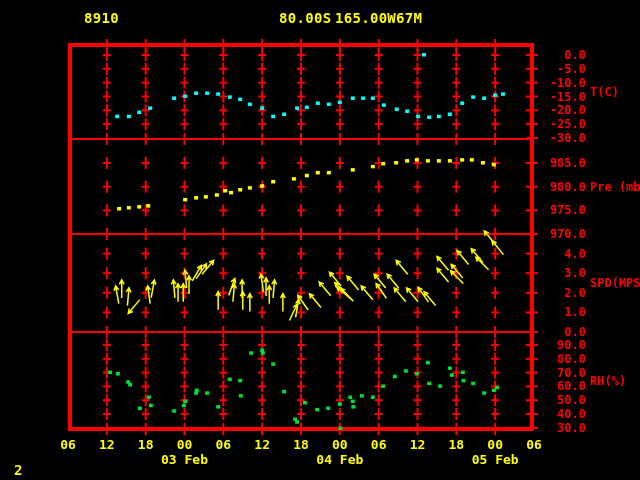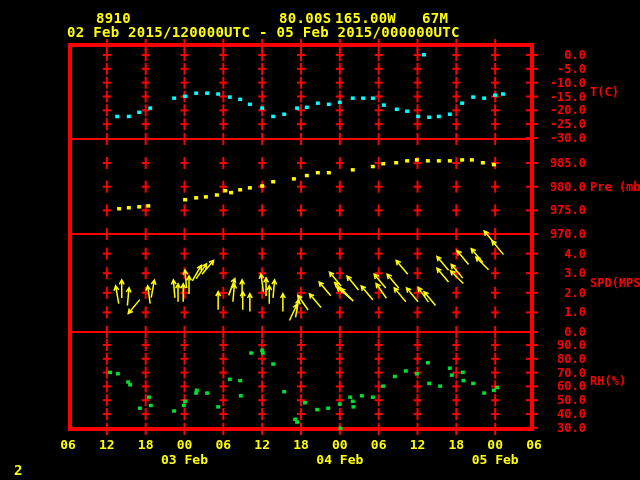--- a/index.html
+++ b/index.html
@@ -7,25 +7,24 @@
           font-family:"DejaVu Sans Mono",monospace;font-weight:bold;}
   .hdr-text{position:absolute;color:#ffff00;font-size:14px;letter-spacing:0.3px;white-space:pre;}
   .page-num{position:absolute;left:14px;top:462px;color:#ffff00;font-size:14px;}
   svg{position:absolute;left:0;top:0;}
   svg text{font-family:"DejaVu Sans Mono",monospace;font-weight:bold;}
 </style>
 </head>
 <body>
 
 <div class="screen">
-  <span class="hdr-text" style="left:84px;top:10px;margin-left:12px;">8910</span>
+  <span class="hdr-text" style="left:84px;top:10px;">8910</span>
   <span class="hdr-text" style="left:279px;top:10px;">80.00S</span>
   <span class="hdr-text" style="left:335px;top:10px;">165.00W</span>
-  <span class="hdr-text" style="left:422px;top:10px;">67M</span>
-  <span class="hdr-text" style="left:67px;top:24px;">02 Feb 2015/120000UTC - 05 Feb 2015/000000UTC</span>
+  <span class="hdr-text" style="left:396px;top:10px;">67M</span>
 
   <svg id="plot" width="640" height="480" viewBox="0 0 640 480">
       <rect x="70" y="45" width="462" height="384" fill="none" stroke="#ff0000" stroke-width="4"></rect>
       <line x1="68" y1="139" x2="534" y2="139" stroke="#ff0000" stroke-width="2"></line>
       <line x1="68" y1="234" x2="534" y2="234" stroke="#ff0000" stroke-width="2"></line>
       <line x1="68" y1="332" x2="534" y2="332" stroke="#ff0000" stroke-width="2"></line>
       <line x1="106.83333333333334" y1="39" x2="106.83333333333334" y2="51" stroke="#ff0000" stroke-width="2"></line>
       <line x1="145.66666666666669" y1="39" x2="145.66666666666669" y2="51" stroke="#ff0000" stroke-width="2"></line>
       <line x1="184.5" y1="39" x2="184.5" y2="51" stroke="#ff0000" stroke-width="2"></line>
       <line x1="223.33333333333334" y1="39" x2="223.33333333333334" y2="51" stroke="#ff0000" stroke-width="2"></line>

